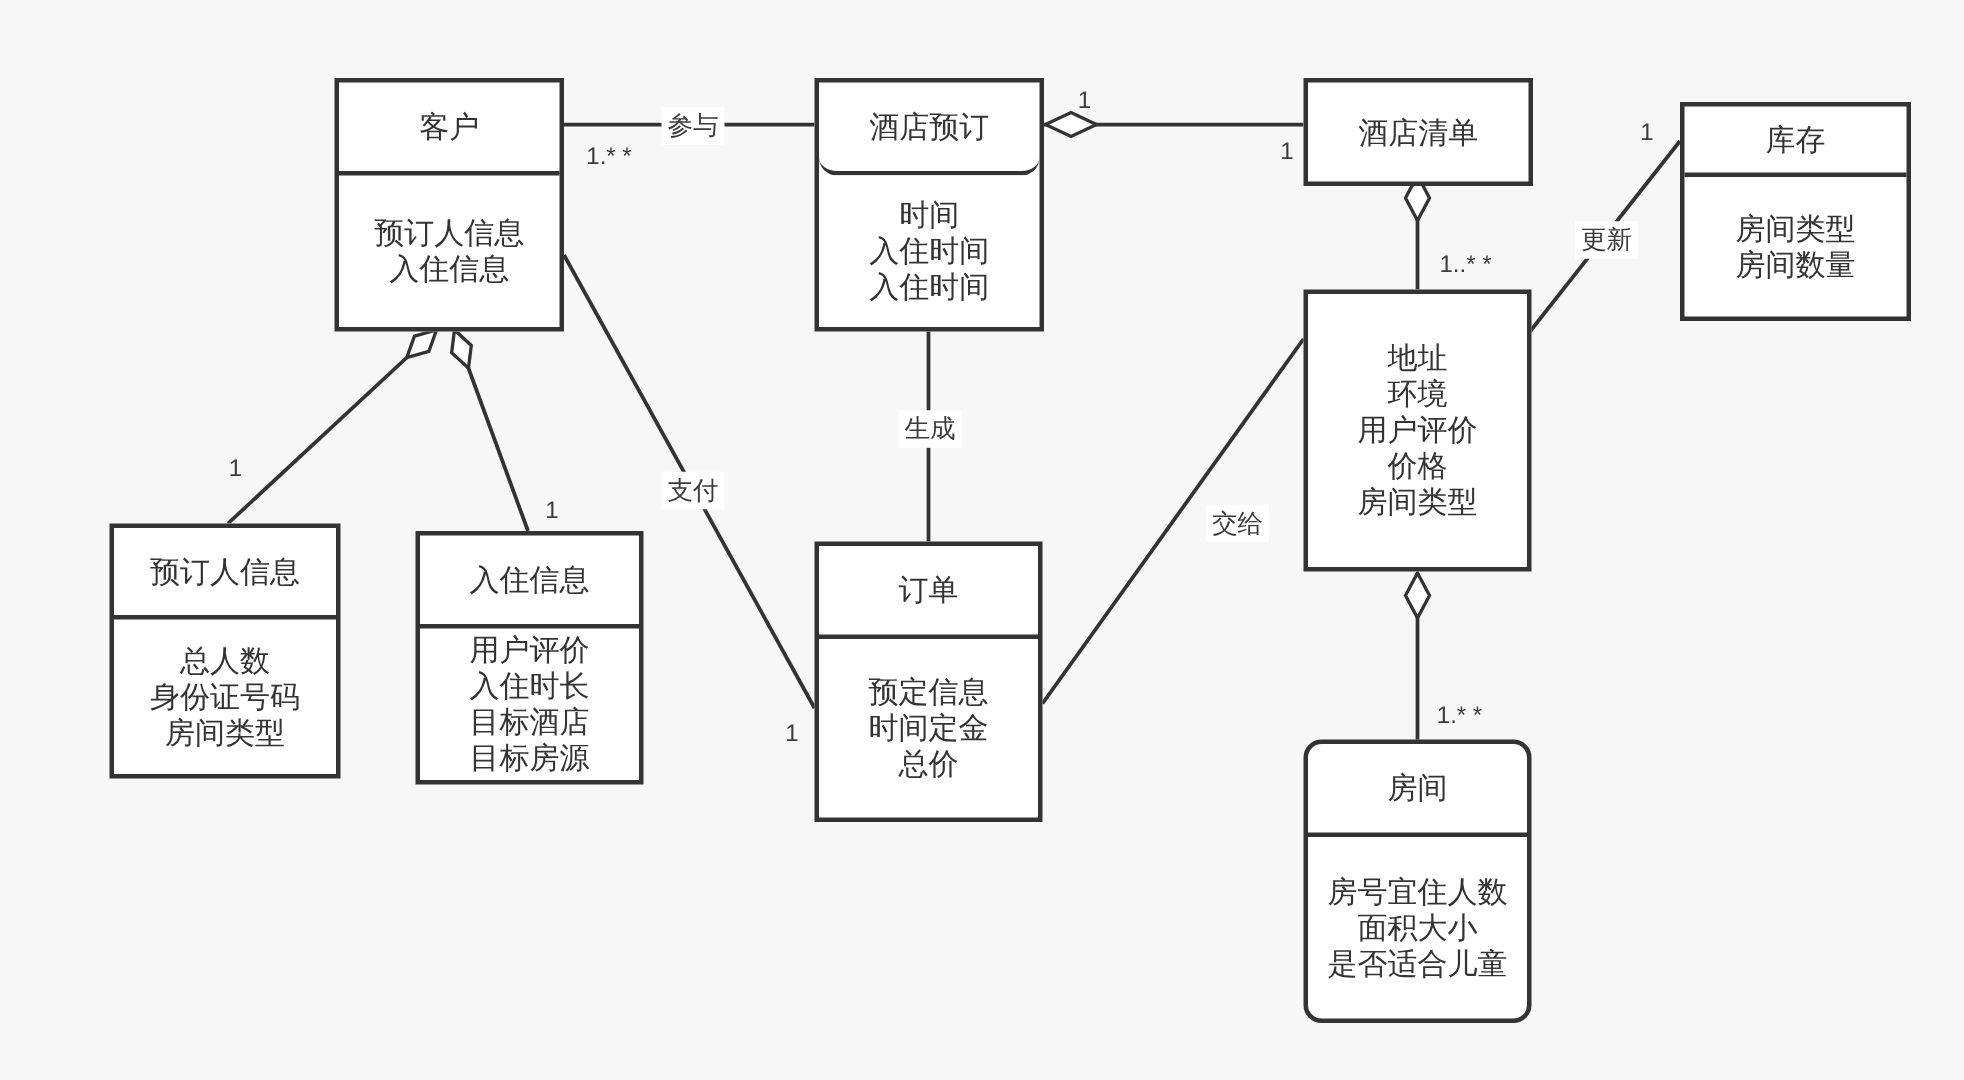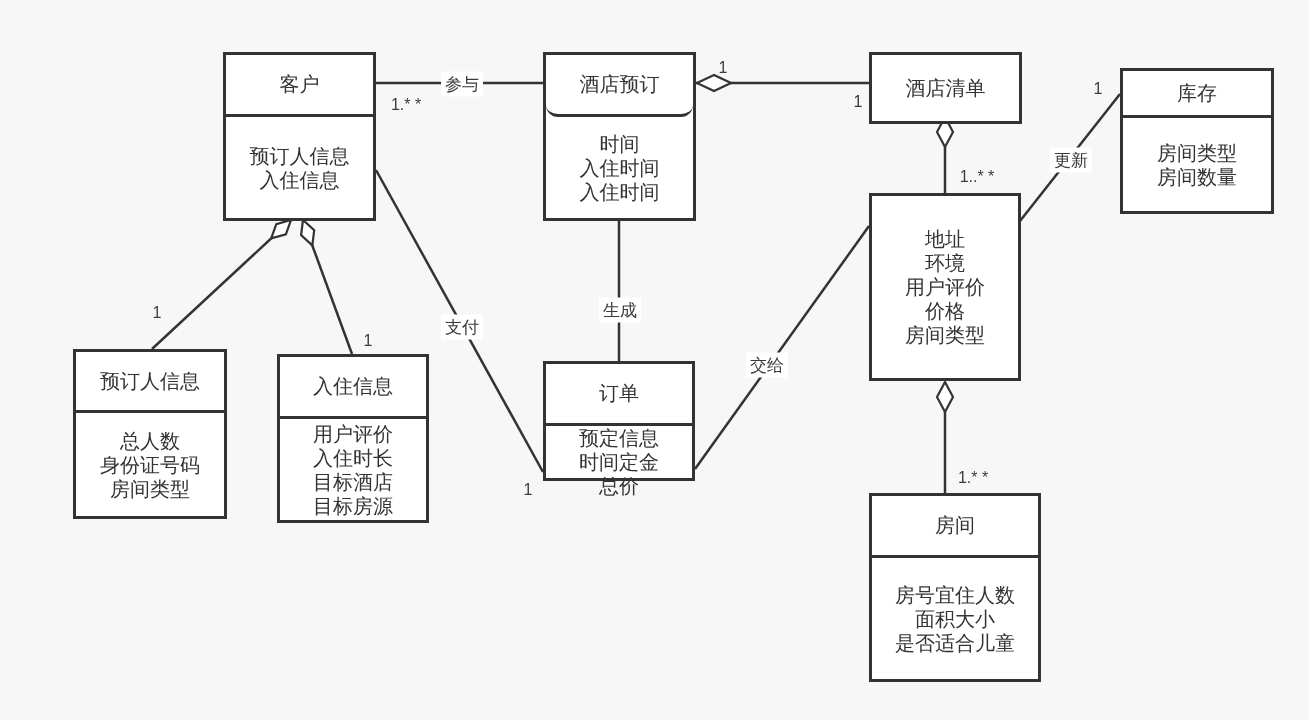--- a/index.html
+++ b/index.html
@@ -61,23 +61,23 @@
   .cls.booking .title      { height: 59px; border-radius: 12px; }
   .cls.hotel-list   { left: 869px; top: 52px;  width: 153px; height: 72px;  }
   .cls.inventory    { left: 1120px; top: 68px; width: 154px; height: 146px; justify-content: center; }
   .cls.inventory .title    { height: 44px; }
   .cls.hotel        { left: 869px; top: 193px; width: 152px; height: 188px; }
   .cls.hotel .title        { height: 58px; }
   .cls.booker-info  { left: 73px;  top: 349px; width: 154px; height: 170px; }
   .cls.booker-info .title  { height: 58px; }
   .cls.checkin-info { left: 277px; top: 354px; width: 152px; height: 169px; }
   .cls.checkin-info .title { height: 59px; }
-  .cls.order        { left: 543px; top: 361px; width: 152px; height: 120px; }
+  .cls.order        { left: 543px; top: 361px; width: 152px; height: 187px; }
   .cls.order .title        { height: 59px; }
-  .cls.room         { left: 869px; top: 493px; width: 172px; height: 189px; }
+  .cls.room         { left: 869px; top: 493px; width: 152px; height: 189px; border-radius: 12px; }
   .cls.room .title         { height: 59px; }
 
   .elabel {
     position: absolute;
     transform: translate(-50%, -50%);
     background: #fff;
     padding: 1px 4px;
     font-size: 17px;
     color: #3a3a3a;
     white-space: nowrap;
@@ -85,23 +85,23 @@
   }
   .mlabel {
     position: absolute;
     transform: translate(-50%, -50%);
     font-size: 16px;
     color: #3c3c3c;
     white-space: nowrap;
   }
   
   .elabel.participate { left: 462px;  top: 84px;  }
-  .elabel.generate    { left: 620px;  top: 310px; }
+  .elabel.generate    { left: 620px;  top: 286px; }
   .elabel.pay         { left: 462px;  top: 327px; }
-  .elabel.hand-over   { left: 767px;  top: 349px; margin-top: 16px; }
+  .elabel.hand-over   { left: 825px;  top: 349px; }
   .elabel.update      { left: 1071px; top: 160px; }
   
   .mlabel.m-customer-booking { left: 406px;  top: 105px; }
   .mlabel.m-booking-diamond  { left: 723px;  top: 68px;  }
   .mlabel.m-hotel-list-left  { left: 858px;  top: 102px; }
   .mlabel.m-hotel-top        { left: 977px;  top: 177px; }
   .mlabel.m-room-top         { left: 973px;  top: 478px; }
   .mlabel.m-inventory-left   { left: 1098px; top: 89px;  }
   .mlabel.m-booker-top       { left: 157px;  top: 313px; }
   .mlabel.m-checkin-top      { left: 368px;  top: 341px; }

